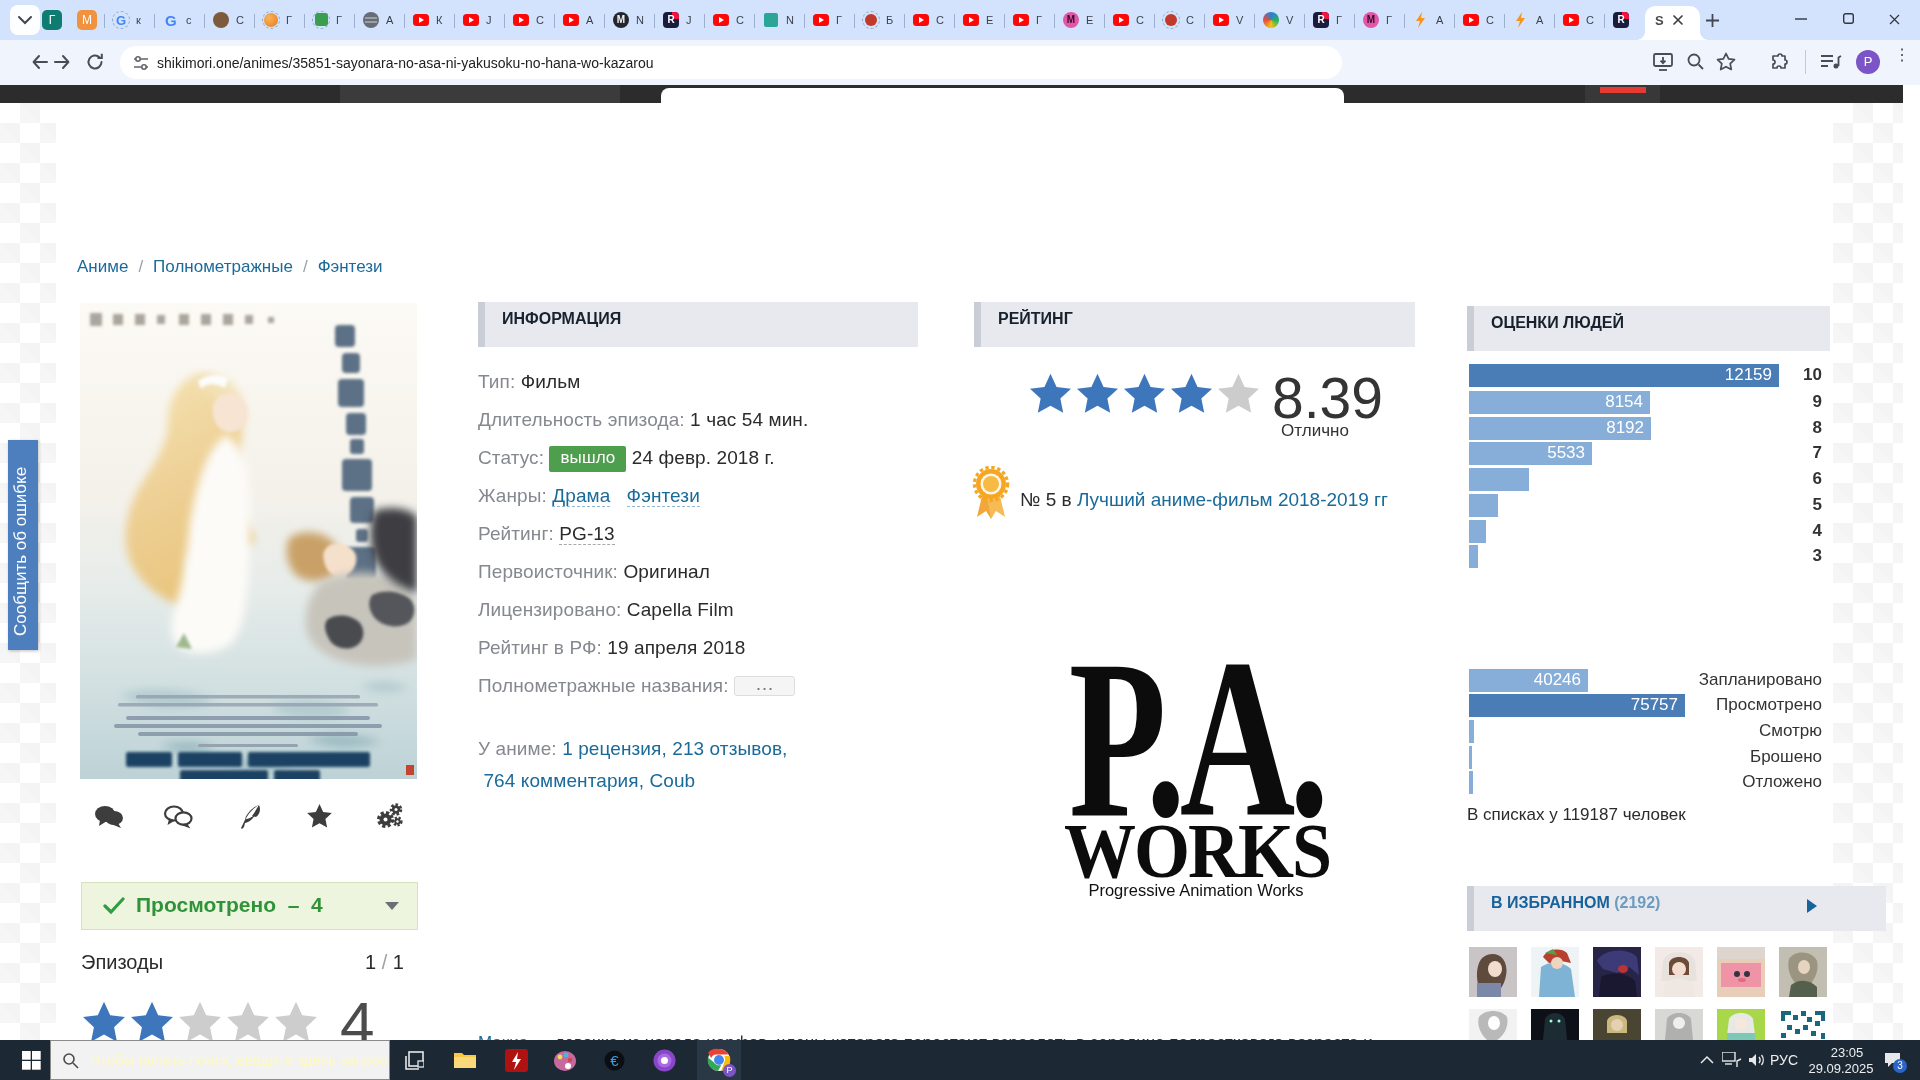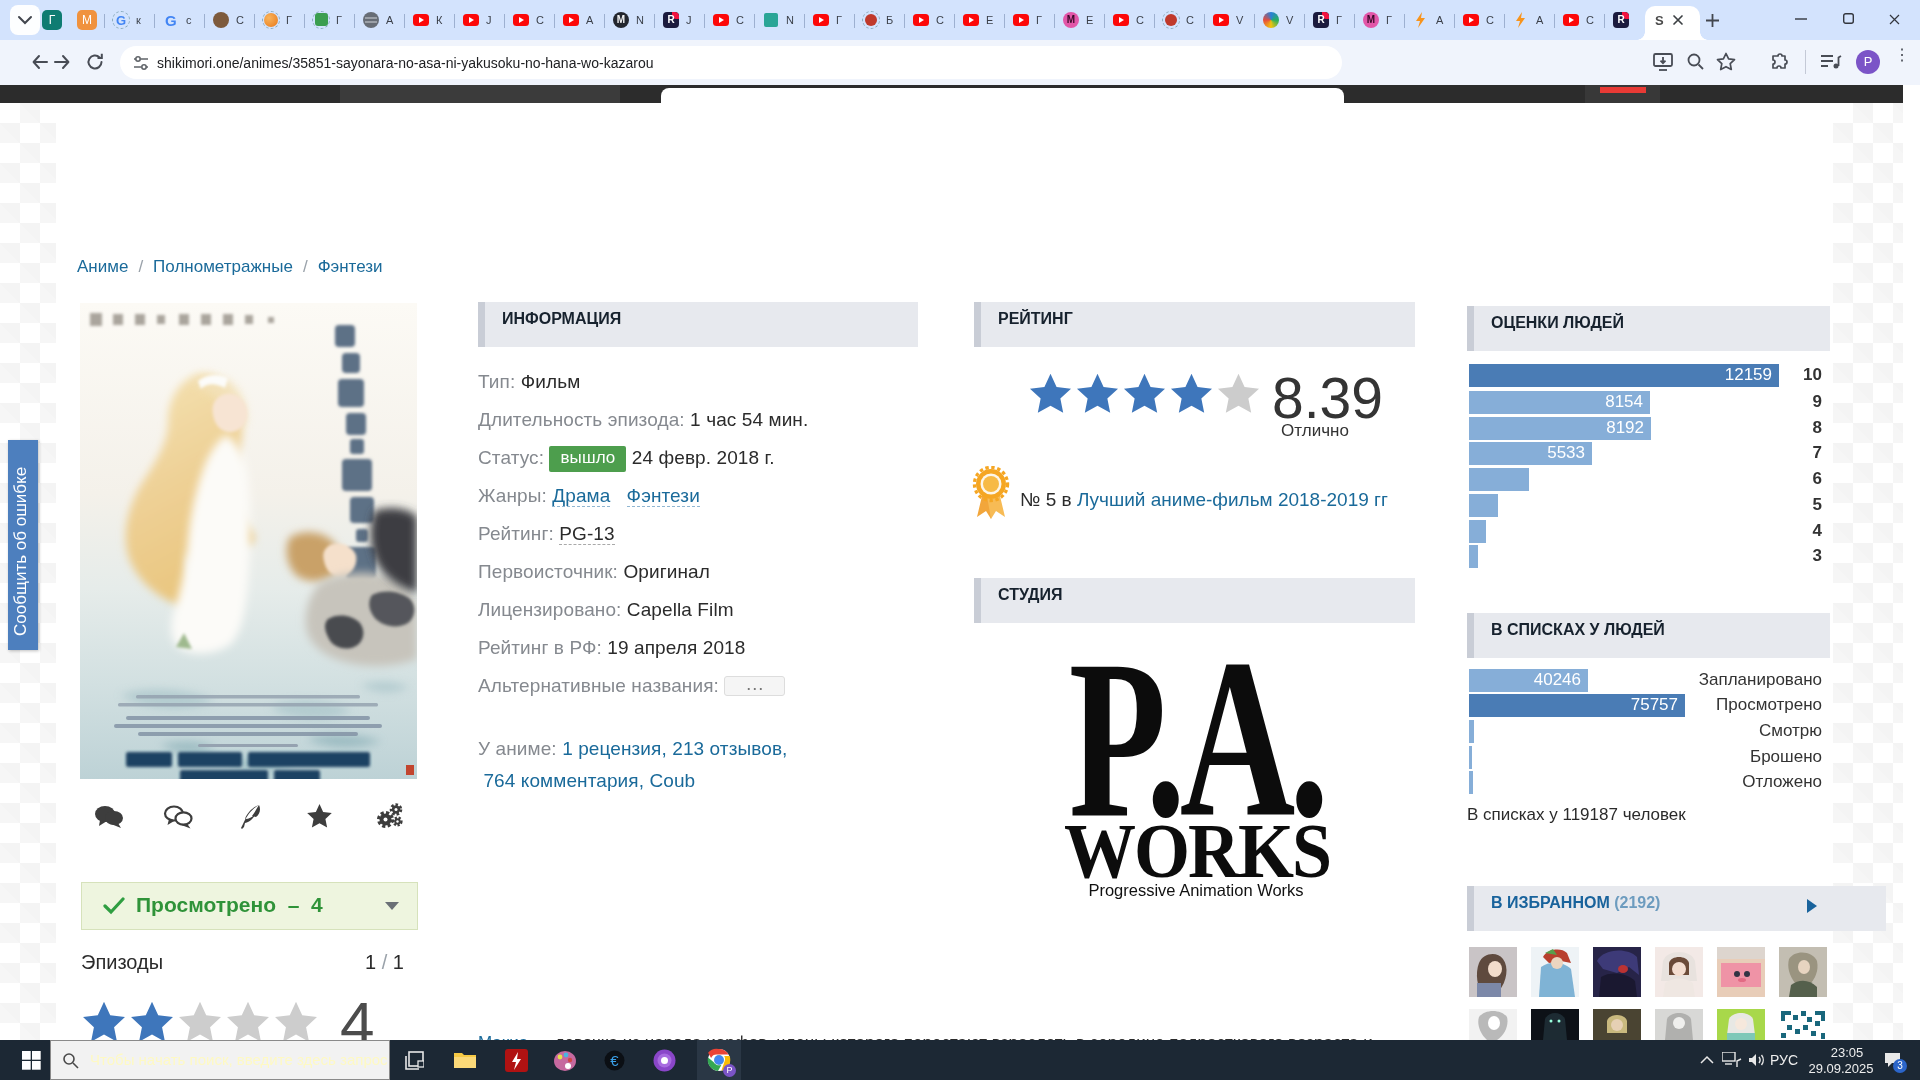--- a/index.html
+++ b/index.html
@@ -196,21 +196,21 @@
         <span>ИНФОРМАЦИЯ</span>
       </div>
       <div class="irow" style="top:286px"><span class="lbl">Тип:</span> Фильм</div>
       <div class="irow" style="top:324px"><span class="lbl">Длительность эпизода:</span> 1 час 54 мин.</div>
       <div class="irow" style="top:362px"><span class="lbl">Статус:</span> <span id="badge" style="display:inline-block;background:#4d9e4d;color:#fff;padding:2px 11px 4px;border-radius:2px;font-size:17px;position:relative;top:-1px">вышло</span> 24 февр. 2018 г.</div>
       <div class="irow" style="top:400px"><span class="lbl">Жанры:</span> <a style="border-bottom:1px dashed #90b6d2">Драма</a>&nbsp; &nbsp;<a style="border-bottom:1px dashed #90b6d2">Фэнтези</a></div>
       <div class="irow" style="top:438px"><span class="lbl">Рейтинг:</span> <a style="color:#2b2b2b;border-bottom:1px dashed #a9a9a9">PG-13</a></div>
       <div class="irow" style="top:476px"><span class="lbl">Первоисточник:</span> Оригинал</div>
       <div class="irow" style="top:514px"><span class="lbl">Лицензировано:</span> Capella Film</div>
       <div class="irow" style="top:552px"><span class="lbl">Рейтинг в РФ:</span> 19 апреля 2018</div>
-      <div class="irow" style="top:590px"><span class="lbl">Альтернативные названия:</span> <span style="display:inline-block;background:#f5f5f5;border:1px solid #ddd;border-radius:3px;padding:0px 20px 4px;color:#777;line-height:14px;position:relative;top:-2px">…</span></div>
+      <div class="irow" style="top:590px"><span class="lbl">Полнометражные названия:</span> <span style="display:inline-block;background:#f5f5f5;border:1px solid #ddd;border-radius:3px;padding:0px 20px 4px;color:#777;line-height:14px;position:relative;top:-2px">…</span></div>
       <div class="irow" style="top:653px"><span class="lbl">У аниме:</span> <a>1 рецензия</a><span style="color:#1a6a9a">,</span> <a>213 отзывов</a><span style="color:#1a6a9a">,</span></div>
       <div class="irow" style="top:685px">&nbsp;<a>764 комментария</a><span style="color:#1a6a9a">,</span> <a>Coub</a></div>
       <div class="hdrbox" style="left:974px;top:217px;width:441px">
         <span>РЕЙТИНГ</span>
       </div>
       <svg class="a" style="left:1028px;top:287px" width="45" height="45" viewBox="0 0 100 100">
         <polygon points="50,4 63.5,33.4 95.6,37.2 71.9,59.1 78.2,90.8 50,75 21.8,90.8 28.1,59.1 4.4,37.2 36.5,33.4" fill="#3e76bb"></polygon>
       </svg>
       <svg class="a" style="left:1075px;top:287px" width="45" height="45" viewBox="0 0 100 100">
         <polygon points="50,4 63.5,33.4 95.6,37.2 71.9,59.1 78.2,90.8 50,75 21.8,90.8 28.1,59.1 4.4,37.2 36.5,33.4" fill="#3e76bb"></polygon>
@@ -228,23 +228,20 @@
       <div class="a" style="left:1276px;top:336px;width:78px;font-size:17px;color:#333;text-align:center">Отлично</div>
       <svg class="a" style="left:972px;top:381px" width="38" height="56" viewBox="0 0 38 56">
 <polygon points="10,30 5,51 14,45 19,53 23,30" fill="#f2a63b"></polygon>
 <polygon points="28,30 33,51 24,45 19,53 15,30" fill="#f7bb55"></polygon>
 <circle cx="19" cy="18" r="15" fill="#f5a623"></circle>
 <circle cx="19" cy="18" r="16.6" fill="none" stroke="#f5a623" stroke-width="3.2" stroke-dasharray="3.4 2.6"></circle>
 <circle cx="19" cy="18" r="10.5" fill="#fdf6e8"></circle>
 <circle cx="19" cy="18" r="8" fill="#f7ba45"></circle>
 </svg>
       <div class="a" style="left:1020px;top:404px;font-size:19px;color:#2b2b2b">№ 5 в <a style="color:#1a6a9a;text-decoration:none">Лучший аниме-фильм 2018-2019 гг</a></div>
-      <div class="hdrbox" style="left:974px;top:493px;width:441px">
-        <span>СТУДИЯ</span>
-      </div>
       <div class="a" style="left:1064px;top:548px;width:264px;font-family:'Liberation Serif',serif;color:#0c0c0c;text-align:center;font-size:160px;font-weight:bold;line-height:148px;letter-spacing:-6px;transform:scaleY(1.42);transform-origin:50% 0">P.A.</div>
       <div class="a" style="left:1064px;top:733px;width:264px;font-family:'Liberation Serif',serif;color:#0c0c0c;text-align:center;font-size:72px;font-weight:bold;line-height:60px;letter-spacing:-2px;transform:scaleY(1.1);transform-origin:50% 0">WORKS</div>
       <div class="a" style="left:1064px;top:796px;width:264px;font-size:16.5px;color:#111;text-align:center;font-family:'Liberation Sans',sans-serif">Progressive Animation Works</div>
       <div class="a" style="left:478px;top:948px;width:937px;font-size:17px;color:#2b2b2b"><a style="color:#1a6a9a">Макиа</a> — девочка из народа иорфов, члены которого перестают взрослеть в середине подросткового возраста и живут </div>
       <div class="hdrbox" style="left:1467px;top:221px;width:363px">
         <span>ОЦЕНКИ ЛЮДЕЙ</span>
       </div>
       <div class="bar" style="left:1469px;top:279px;width:310px;background:#4a7cb5">
         <span class="v">12159</span>
       </div>
@@ -262,23 +259,20 @@
       </div>
       <div class="blbl" style="left:1790px;top:358px;width:32px;text-align:right">7</div>
       <div class="bar" style="left:1469px;top:383px;width:60px;background:#86aed8"></div>
       <div class="blbl" style="left:1790px;top:384px;width:32px;text-align:right">6</div>
       <div class="bar" style="left:1469px;top:409px;width:29px;background:#86aed8"></div>
       <div class="blbl" style="left:1790px;top:410px;width:32px;text-align:right">5</div>
       <div class="bar" style="left:1469px;top:435px;width:17px;background:#86aed8"></div>
       <div class="blbl" style="left:1790px;top:436px;width:32px;text-align:right">4</div>
       <div class="bar" style="left:1469px;top:460px;width:9px;background:#86aed8"></div>
       <div class="blbl" style="left:1790px;top:461px;width:32px;text-align:right">3</div>
-      <div class="hdrbox" style="left:1467px;top:528px;width:363px">
-        <span>В СПИСКАХ У ЛЮДЕЙ</span>
-      </div>
       <div class="bar" style="left:1469px;top:584px;width:119px;background:#86aed8">
         <span class="v">40246</span>
       </div>
       <div class="blbl2" style="left:1600px;top:585px;width:222px;text-align:right">Запланировано</div>
       <div class="bar" style="left:1469px;top:609px;width:216px;background:#4a7cb5">
         <span class="v">75757</span>
       </div>
       <div class="blbl2" style="left:1600px;top:610px;width:222px;text-align:right">Просмотрено</div>
       <div class="bar" style="left:1469px;top:635px;width:5px;background:#86aed8"></div>
       <div class="blbl2" style="left:1600px;top:636px;width:222px;text-align:right">Смотрю</div>

